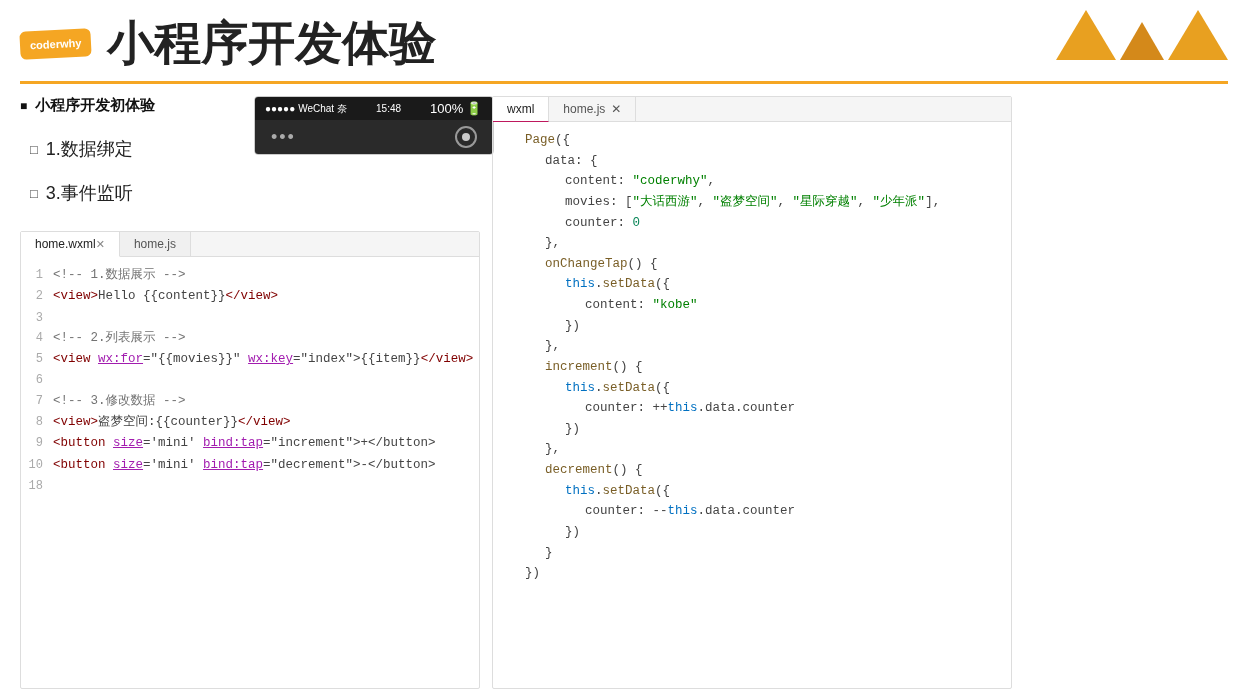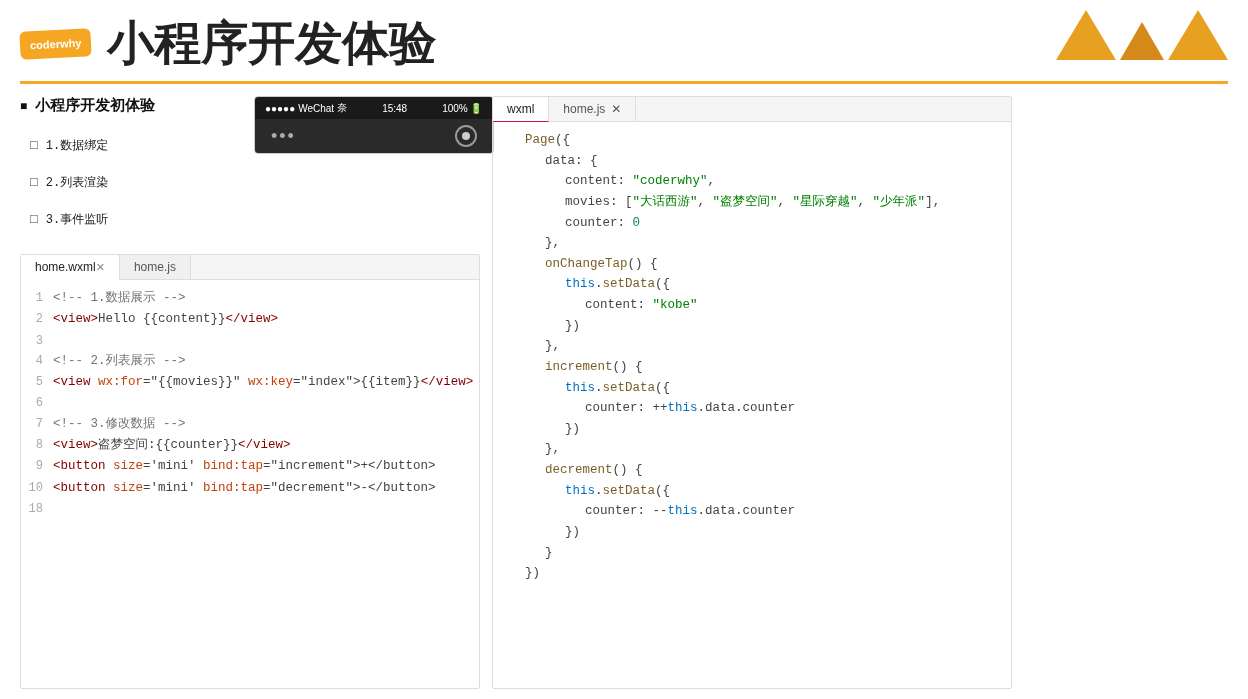--- a/index.html
+++ b/index.html
@@ -86,24 +86,23 @@
     .section-title::before {
       content: '■';
       color: #111;
       font-size: 12px;
     }
     .nav-item {
       display: flex;
       align-items: center;
       gap: 8px;
       padding: 6px 0 6px 10px;
-      font-size: 12px;
+      font-size: 18px;
       color: #222;
       margin-bottom: 8px;
-      font-family: Liberation Mono, monospace;
     }
     .nav-item::before {
       content: '□';
       font-size: 13px;
       color: #444;
     }
 
     
     .phone-mockup {
       width: 240px;
@@ -120,21 +119,21 @@
     .phone-statusbar {
       background: #1a1a1a;
       color: white;
       font-size: 10px;
       display: flex;
       justify-content: space-between;
       align-items: center;
       padding: 4px 10px;
     }
     .phone-statusbar-left { display: flex; align-items: center; gap: 3px; }
-    .phone-statusbar-right { font-size: 10px; }
+    .phone-statusbar-right { font-size: 13px; }
     .phone-toolbar {
       background: #2a2a2a;
       display: flex;
       justify-content: space-between;
       align-items: center;
       padding: 6px 16px;
     }
     .phone-dots { color: #aaa; font-size: 18px; letter-spacing: 2px; }
     .phone-record {
       width: 22px; height: 22px;
@@ -253,21 +252,21 @@
     }
     .right-editor-body {
       font-family: "Consolas", "Courier New", monospace;
       font-size: 12.5px;
       padding: 8px 0;
       overflow: auto;
       flex: 1;
       line-height: 1.65;
     }
     .c-tag { color: #800000; }
-    .c-attr { color: #c2410c; }
+    .c-attr { color: #a21caf; text-decoration: underline; }
     .c-string-green { color: #008000; }
     .c-comment { color: #737373; }
     .c-number { color: #098658; }
     .c-func { color: #795E26; }
     .c-plain { color: #444; }
     .c-this { color: #0070c1; }
 
     .indent1 { display: inline-block; width: 20px; }
     .indent2 { display: inline-block; width: 40px; }
     .indent3 { display: inline-block; width: 60px; }
@@ -309,23 +308,20 @@
   <div class="content-row">
 
     <div class="left-col">
 
       <div class="top-left-row">
 
         <div class="left-panel">
           <div class="section-title">小程序开发初体验</div>
           <div class="nav-item">
             <span>1.数据绑定</span>
-          </div>
-          <div class="nav-item">
-            <span>2.列表渲染</span>
           </div>
           <div class="nav-item">
             <span>3.事件监听</span>
           </div>
         </div>
 
         <div class="phone-mockup">
           <div class="phone-container">
             <div class="phone-statusbar">
               <div class="phone-statusbar-left">

